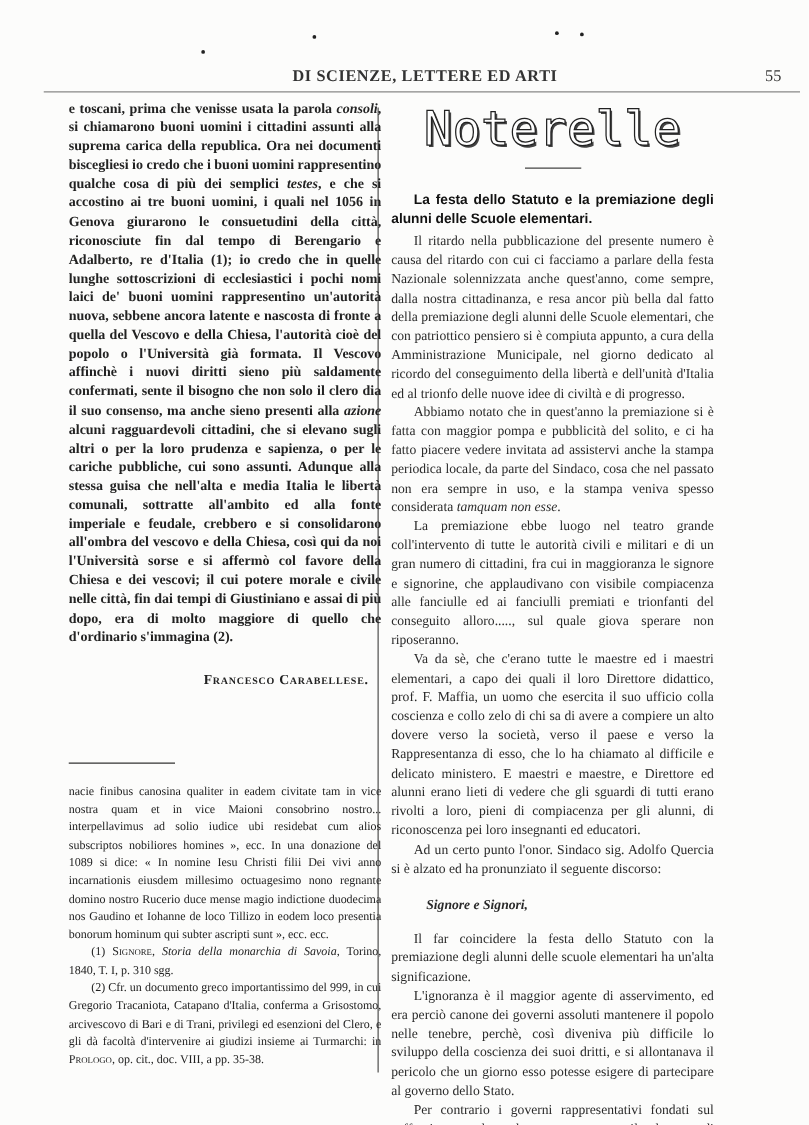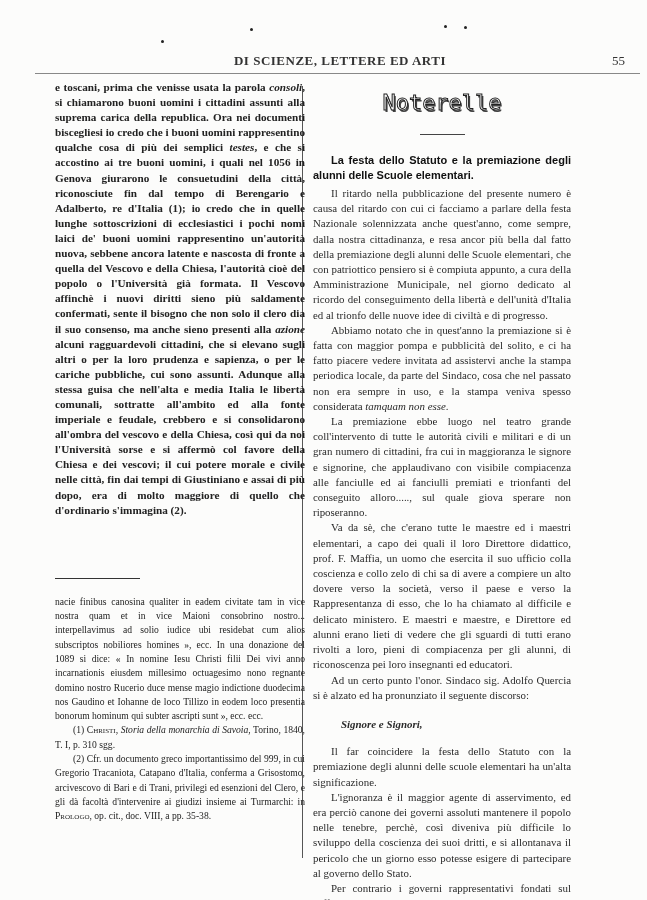--- a/index.html
+++ b/index.html
@@ -22,21 +22,21 @@
   .body-text p { margin: 0; }
   .indent { text-indent: 18px; }
   .sig { text-align: right; font-variant: small-caps; font-family: "Liberation Serif", serif;
          font-size: 11px; font-weight: bold; letter-spacing: 0.6px; margin-top: 20px; padding-right: 10px; color: #222; }
   .fn-rule { width: 85px; border-top: 1px solid #333; margin-top: 60px; margin-bottom: 16px; }
   .footnotes { font-family: "Liberation Serif", serif; font-size: 9.6px; line-height: 14.3px; text-align: justify; color: #222; }
   .footnotes p { margin: 0; }
   .sc { font-variant: small-caps; }
 
   .noterelle { text-align: center; font-family: "DejaVu Sans Mono", "Liberation Mono", monospace;
-               font-size: 22px; letter-spacing: 0px; color: #fff;
+               font-size: 38px; letter-spacing: 0px; color: #fff;
                -webkit-text-stroke: 1px #222; text-shadow: 1.5px 1.5px 0 #444; margin-top: 2px; height: 42px; line-height: 42px; }
   .title-rule { width: 45px; border-top: 1px solid #444; margin: 10px auto 18px auto; }
   .section-heading { font-family: "Liberation Sans", sans-serif; font-weight: bold; font-size: 11px; line-height: 15px;
                      text-align: justify; text-indent: 18px; margin: 0 0 3px 0; color: #111; }
   .right-text { font-family: "Liberation Serif", serif; font-size: 10.9px; line-height: 15.2px;
                 text-align: justify; color: #2a2a2a; }
   .right-text p { margin: 0; }
   .salutation { font-style: italic; font-weight: bold; margin: 14px 0 12px 28px !important; }
   i { font-style: italic; }
 </style>
@@ -54,25 +54,26 @@
     <div class="title">DI SCIENZE, LETTERE ED ARTI</div>
     <div class="pageno">55</div>
   </div>
   <div class="header-rule"></div>
   <div class="col-divider"></div>
 
   <div class="colL">
     <div class="body-text">
       <p><span>e toscani, prima che venisse usata la parola </span><i>consoli</i><span>, si chiamarono buoni uomini i cittadini assunti alla suprema carica della republica. Ora nei documenti biscegliesi io credo che i buoni uomini rappresentino qualche cosa di più dei semplici </span><i>testes</i><span>, e che si accostino ai tre buoni uomini, i quali nel 1056 in Genova giurarono le consuetudini della città, riconosciute fin dal tempo di Berengario e Adalberto, re d'Italia (1); io credo che in quelle lunghe sottoscrizioni di ecclesiastici i pochi nomi laici de' buoni uomini rappresentino un'autorità nuova, sebbene ancora latente e nascosta di fronte a quella del Vescovo e della Chiesa, l'autorità cioè del popolo o l'Università già formata. Il Vescovo affinchè i nuovi diritti sieno più saldamente confermati, sente il bisogno che non solo il clero dia il suo consenso, ma anche sieno presenti alla </span><i>azione</i><span> alcuni ragguardevoli cittadini, che si elevano sugli altri o per la loro prudenza e sapienza, o per le cariche pubbliche, cui sono assunti. Adunque alla stessa guisa che nell'alta e media Italia le libertà comunali, sottratte all'ambito ed alla fonte imperiale e feudale, crebbero e si consolidarono all'ombra del vescovo e della Chiesa, così qui da noi l'Università sorse e si affermò col favore della Chiesa e dei vescovi; il cui potere morale e civile nelle città, fin dai tempi di Giustiniano e assai di più dopo, era di molto maggiore di quello che d'ordinario s'immagina (2).</span></p>
     </div>
+    <div class="sig">Francesco Carabellese.</div>
 
     <div class="fn-rule"></div>
     <div class="footnotes">
       <p>nacie finibus canosina qualiter in eadem civitate tam in vice nostra quam et in vice Maioni consobrino nostro... interpellavimus ad solio iudice ubi residebat cum alios subscriptos nobiliores homines », ecc. In una donazione del 1089 si dice: « In nomine Iesu Christi filii Dei vivi anno incarnationis eiusdem millesimo octuagesimo nono regnante domino nostro Rucerio duce mense magio indictione duodecima nos Gaudino et Iohanne de loco Tillizo in eodem loco presentia bonorum hominum qui subter ascripti sunt », ecc. ecc.</p>
-      <p class="indent"><span>(1) </span><span class="sc">Christi</span>, <i>Storia della monarchia di Savoia</i><span>, Torino, 1840, T. I, p. 310 sgg.</span></p>
+      <p class="indent"><span>(1) </span><span class="sc">Signore</span>, <i>Storia della monarchia di Savoia</i><span>, Torino, 1840, T. I, p. 310 sgg.</span></p>
       <p class="indent"><span>(2) Cfr. un documento greco importantissimo del 999, in cui Gregorio Tracaniota, Catapano d'Italia, conferma a Grisostomo, arcivescovo di Bari e di Trani, privilegi ed esenzioni del Clero, e gli dà facoltà d'intervenire ai giudizi insieme ai Turmarchi: in </span><span class="sc">Prologo</span><span>, op. cit., doc. VIII, a pp. 35-38.</span></p>
     </div>
   </div>
 
   <div class="colR">
     <div class="noterelle">Noterelle</div>
     <div class="title-rule"></div>
     <div class="section-heading">La festa dello Statuto e la premiazione degli alunni delle Scuole elementari.</div>
     <div class="right-text">
       <p class="indent">Il ritardo nella pubblicazione del presente numero è causa del ritardo con cui ci facciamo a parlare della festa Nazionale solennizzata anche quest'anno, come sempre, dalla nostra cittadinanza, e resa ancor più bella dal fatto della premiazione degli alunni delle Scuole elementari, che con patriottico pensiero si è compiuta appunto, a cura della Amministrazione Municipale, nel giorno dedicato al ricordo del conseguimento della libertà e dell'unità d'Italia ed al trionfo delle nuove idee di civiltà e di progresso.</p>

